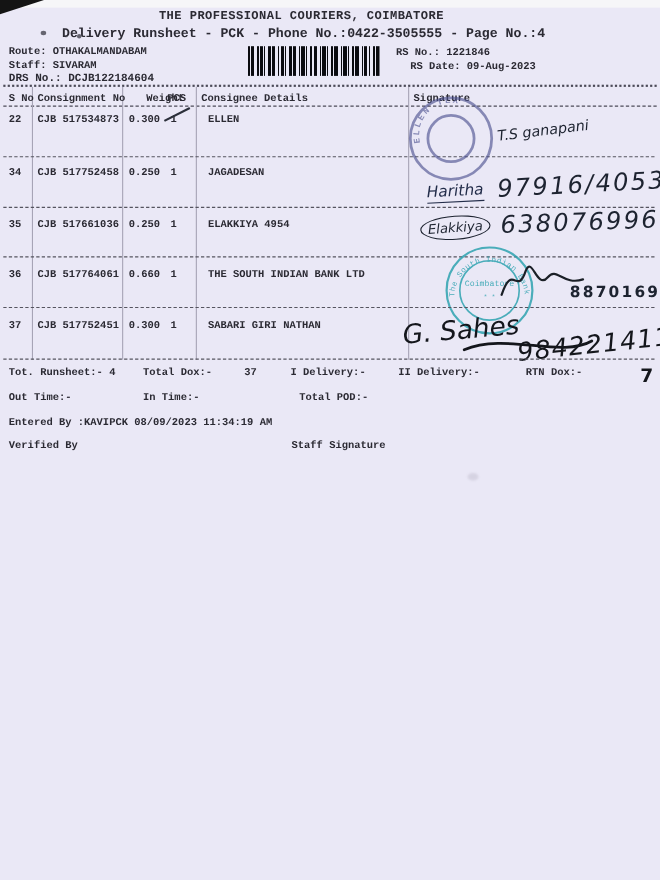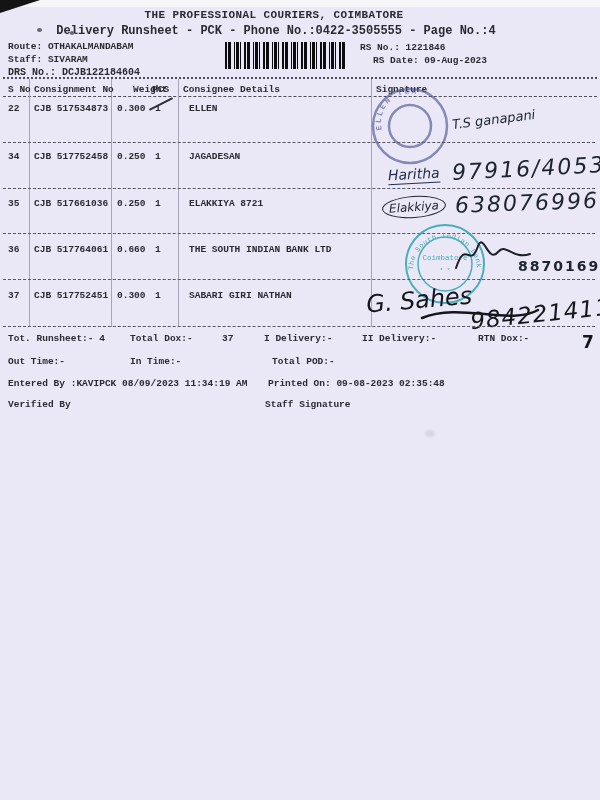--- a/index.html
+++ b/index.html
@@ -90,21 +90,21 @@
   </div>
   <div class="hw" style="left:388px;top:166px;font-size:14px;color:#232d4a;border-bottom:1.5px solid #232d4a;padding-bottom:1px;transform:rotate(-3deg);">Haritha</div>
   <div class="hw" style="left:452px;top:156px;font-size:22px;color:#1d2330;transform:rotate(-3deg);letter-spacing:2px;">97916/4053</div>
   <div class="dashline" style="top:188px;"></div>
 
   <div>
     <div class="t" style="left:8px;top:198px;">35</div>
     <div class="t" style="left:34px;top:198px;">CJB 517661036</div>
     <div class="t" style="left:117px;top:198px;">0.250</div>
     <div class="t" style="left:155px;top:198px;">1</div>
-    <div class="t" style="left:189px;top:198px;">ELAKKIYA 8721</div>
+    <div class="t" style="left:189px;top:198px;">ELAKKIYA 4954</div>
   </div>
   <div class="hw" style="left:382px;top:196px;font-size:12px;color:#1d2330;border:1.5px solid #1d2330;border-radius:50%;padding:3px 6px;transform:rotate(-4deg);">Elakkiya</div>
   <div class="hw" style="left:455px;top:190px;font-size:22px;color:#1d2330;transform:rotate(-2deg);letter-spacing:2px;">6380769960</div>
   <div class="dashline" style="top:233px;"></div>
 
   <div>
     <div class="t" style="left:8px;top:244px;">36</div>
     <div class="t" style="left:34px;top:244px;">CJB 517764061</div>
     <div class="t" style="left:117px;top:244px;">0.660</div>
     <div class="t" style="left:155px;top:244px;">1</div>
@@ -145,18 +145,17 @@
   <div class="t" style="left:222px;top:333px;">37</div>
   <div class="t" style="left:264px;top:333px;">I Delivery:-</div>
   <div class="t" style="left:362px;top:333px;">II Delivery:-</div>
   <div class="t" style="left:478px;top:333px;">RTN Dox:-</div>
   <div class="hw" style="left:582px;top:332px;font-size:17px;color:#14161c;font-style:normal;font-weight:bold;">7</div>
 
   <div class="t" style="left:8px;top:356px;">Out Time:-</div>
   <div class="t" style="left:130px;top:356px;">In Time:-</div>
   <div class="t" style="left:272px;top:356px;">Total POD:-</div>
   <div class="t" style="left:8px;top:378px;">Entered By :KAVIPCK 08/09/2023 11:34:19 AM</div>
-  <div class="t" style="left:268px;top:378px;">Printed On: 09-08-2023 02:35:48</div>
   <div class="t" style="left:8px;top:399px;">Verified By</div>
   <div class="t" style="left:265px;top:399px;">Staff Signature</div>
 
   <div class="smudge" style="left:425px;top:430px;"></div>
 </div>
 
 </body></html>

